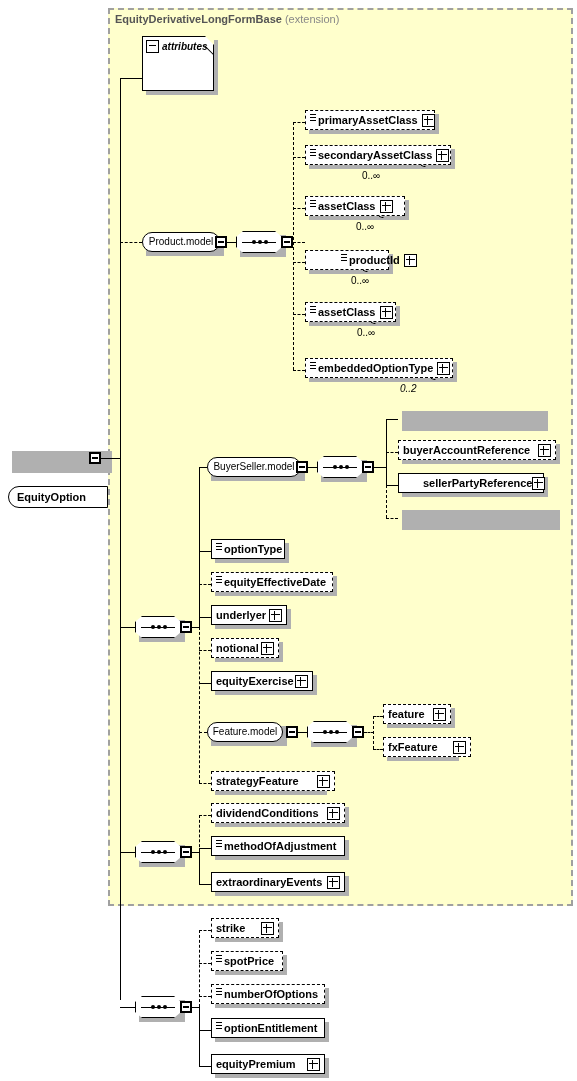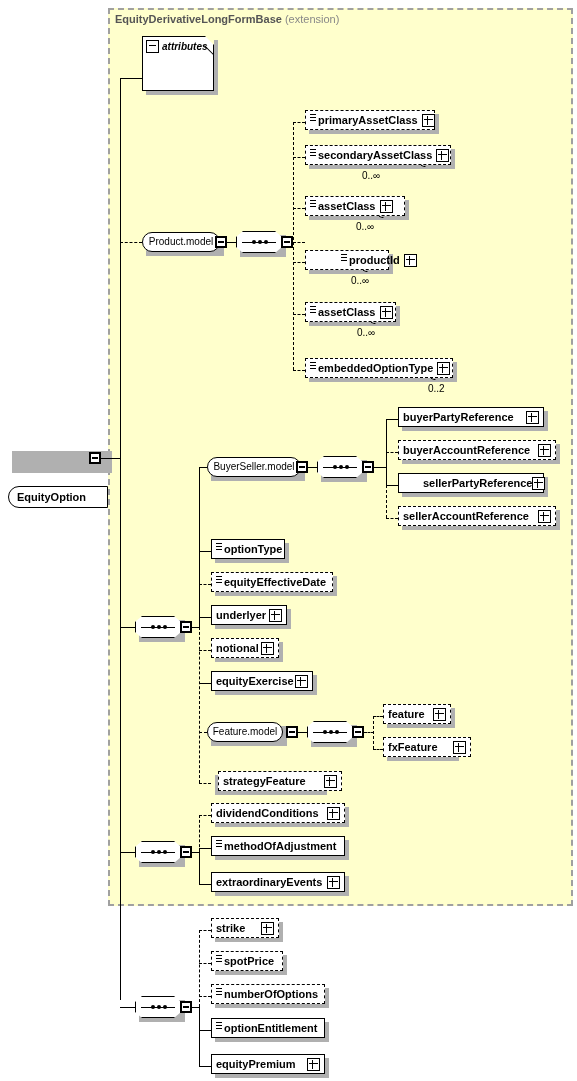--- a/index.html
+++ b/index.html
@@ -294,21 +294,21 @@
   <div class="occ" style="left:357px;top:327px;">0..∞</div>
 
   <div class="dln h" style="left:293px;top:370px;width:12px;"></div>
   <div class="nshadow" style="left:309px;top:362px;width:148px;height:20px;"></div>
   <div class="node opt" style="left:305px;top:358px;width:148px;">
     <span class="listicon"></span>
     <span class="lbl">embeddedOptionType</span>
     <span class="plusbox"></span>
   </div>
   <div class="occarrow" style="left:430px;top:374px;"></div>
-  <div class="occ" style="left:428px;top:383px;">0..2</div>
+  <div class="occ" style="left:400px;top:383px;font-style:italic;">0..2</div>
 
   <div class="nshadow" style="left:139px;top:620px;width:46px;height:22px;"></div>
   <div class="seq" style="left:135px;top:616px;">
     <span class="bar"></span>
       <span class="dot d1"></span>
       <span class="dot d2"></span>
       <span class="dot d3"></span>
   </div>
   <div class="ln h" style="left:120px;top:627px;width:16px;"></div>
   <div class="minusbox" style="left:180px;top:621px;"></div>
@@ -331,45 +331,37 @@
       <span class="dot d2"></span>
       <span class="dot d3"></span>
   </div>
   <div class="minusbox" style="left:362px;top:461px;"></div>
   <div class="ln h" style="left:374px;top:467px;width:12px;"></div>
   <div class="ln v" style="left:386px;top:419px;height:66px;"></div>
   <div class="dln v" style="left:386px;top:485px;height:33px;"></div>
 
   <div class="ln h" style="left:386px;top:419px;width:12px;"></div>
   <div class="nshadow" style="left:402px;top:411px;width:146px;height:20px;"></div>
-  <div class="node" style="left:398px;top:407px;width:146px;">
-    <span class="lbl">buyerPartyReference</span>
-    <span class="plusbox" style="margin-left:auto;"></span>
-  </div>
 
   <div class="dln h" style="left:386px;top:452px;width:12px;"></div>
   <div class="nshadow" style="left:402px;top:444px;width:158px;height:20px;"></div>
   <div class="node opt" style="left:398px;top:440px;width:158px;">
     <span class="lbl">buyerAccountReference</span>
     <span class="plusbox" style="margin-left:auto;"></span>
   </div>
 
   <div class="ln h" style="left:386px;top:485px;width:12px;"></div>
   <div class="nshadow" style="left:402px;top:477px;width:146px;height:20px;"></div>
   <div class="node" style="left:398px;top:473px;width:146px;padding-left:24px;">
     <span class="lbl">sellerPartyReference</span>
     <span class="plusbox" style="margin-left:auto;"></span>
   </div>
 
   <div class="dln h" style="left:386px;top:518px;width:12px;"></div>
   <div class="nshadow" style="left:402px;top:510px;width:158px;height:20px;"></div>
-  <div class="node opt" style="left:398px;top:506px;width:158px;">
-    <span class="lbl">sellerAccountReference</span>
-    <span class="plusbox" style="margin-left:auto;"></span>
-  </div>
 
   <div class="ln h" style="left:199px;top:551px;width:12px;"></div>
   <div class="nshadow" style="left:215px;top:543px;width:74px;height:20px;"></div>
   <div class="node" style="left:211px;top:539px;width:74px;">
     <span class="listicon"></span>
     <span class="lbl">optionType</span>
   </div>
 
   <div class="dln h" style="left:199px;top:584px;width:12px;"></div>
   <div class="nshadow" style="left:215px;top:576px;width:122px;height:20px;"></div>
@@ -426,21 +418,21 @@
 
   <div class="dln h" style="left:373px;top:749px;width:10px;"></div>
   <div class="nshadow" style="left:387px;top:741px;width:72px;height:20px;"></div>
   <div class="node opt" style="left:383px;top:737px;width:88px;">
     <span class="lbl">fxFeature</span>
     <span class="plusbox" style="margin-left:auto;"></span>
   </div>
 
   <div class="dln h" style="left:199px;top:783px;width:12px;"></div>
   <div class="nshadow" style="left:215px;top:775px;width:112px;height:20px;"></div>
-  <div class="node opt" style="left:218px;top:771px;width:124px;justify-content:center;">
+  <div class="node opt" style="left:211px;top:771px;width:124px;justify-content:center;">
     <span class="lbl">strategyFeature</span>
     <span class="plusbox" style="margin-left:auto;"></span>
   </div>
 
   <div class="nshadow" style="left:139px;top:845px;width:46px;height:22px;"></div>
   <div class="seq" style="left:135px;top:841px;">
     <span class="bar"></span>
       <span class="dot d1"></span>
       <span class="dot d2"></span>
       <span class="dot d3"></span>

